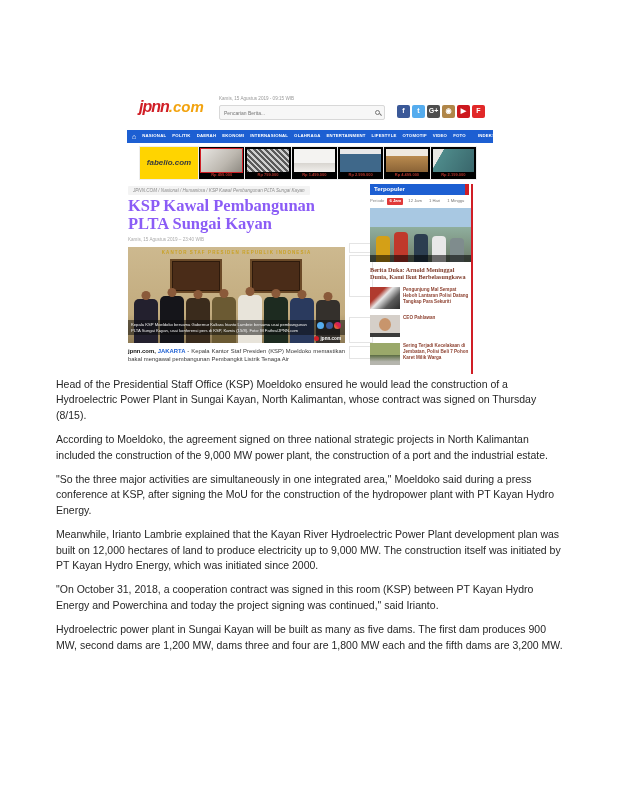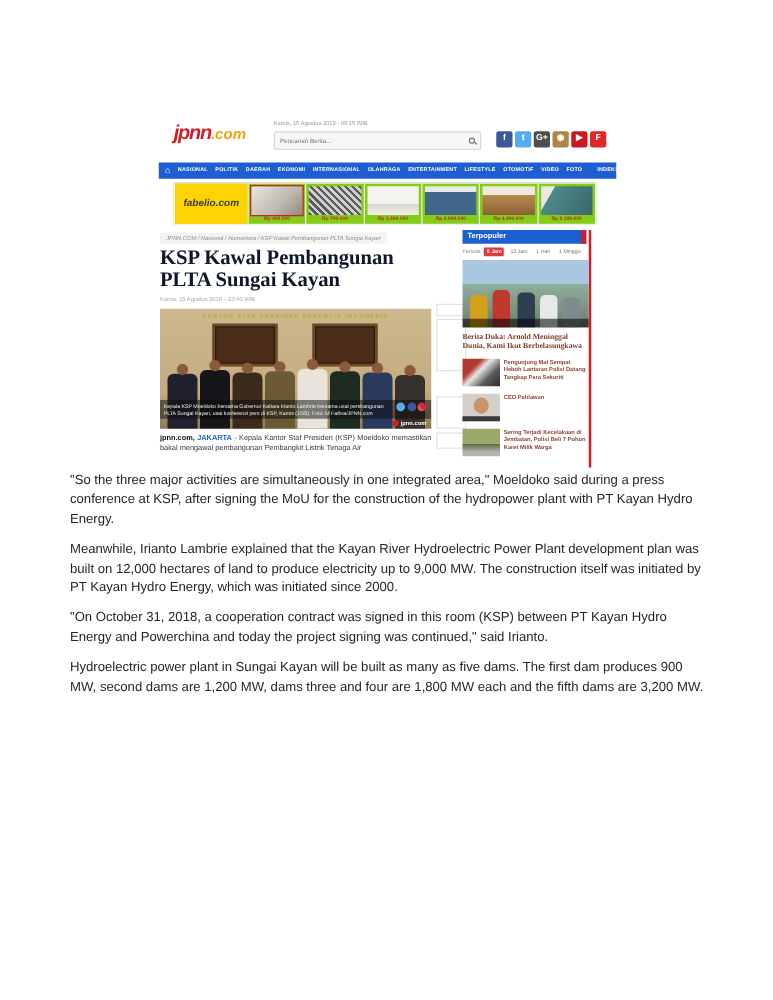--- a/index.html
+++ b/index.html
@@ -13,21 +13,21 @@
   .doc-body { position:absolute; top:377px; left:56px; width:507px; }
   .doc-body p { font-size:10.5px; line-height:15.4px; margin:0 0 9px 0; color:#262626; }
 
   
   .shot { position:absolute; left:127px; top:93px; width:366px; height:281px; background:#fff; font-family:"Liberation Sans", sans-serif; }
   .shot * { line-height:1.15; }
 
   
   .logo { position:absolute; left:12px; top:5px; font-weight:bold; font-style:italic; }
   .logo .jp { color:#d01e26; font-size:16px; letter-spacing:-1px; }
-  .logo .com { color:#f2a30f; font-size:12px; }
+  .logo .com { color:#f2a30f; font-size:15px; }
   .topdate { position:absolute; left:92px; top:3px; font-size:4.6px; color:#999; }
   .searchbox { position:absolute; left:92px; top:12px; width:166px; height:15px; background:#f7f7f7;
     border:1px solid #d8d8d8; border-radius:2px; display:flex; align-items:center; padding:0 4px; }
   .searchbox input { border:0; background:transparent; outline:none; flex:1; font-size:5px; color:#777; font-family:"Liberation Sans",sans-serif; }
   .mag { width:5px; height:5px; border:1px solid #777; border-radius:50%; position:relative; flex:none; }
   .mag::after { content:""; position:absolute; width:3px; height:1px; background:#777; transform:rotate(45deg); right:-3px; bottom:-1px; }
   .socials { position:absolute; left:270px; top:12px; display:flex; gap:2px; }
   .sic { width:13px; height:13px; border-radius:2px; color:#fff; font-size:7px; font-weight:bold;
     display:flex; align-items:center; justify-content:center; }
   .s-fb{background:#3b5998;} .s-tw{background:#55acee;} .s-gp{background:#4e4e4e;}
@@ -35,42 +35,42 @@
 
   
   .nav { position:absolute; left:0; top:37px; width:366px; height:13px; background:#1d5fd2;
     display:flex; align-items:center; padding:0 5px; gap:6px; }
   .nav .itm { color:#fff; font-size:4.3px; font-weight:bold; letter-spacing:.2px; white-space:nowrap; }
   .home { color:#fff; font-size:7px; line-height:7px; }
   .nav .spacer { flex:1; }
   .burger { width:8px; height:6px; background:repeating-linear-gradient(#fff 0 1.4px, transparent 1.4px 2.6px); }
 
   
-  .adbar { position:absolute; left:12px; top:53px; width:338px; height:34px; background:#84cc16;
+  .adbar { position:absolute; left:12px; top:53px; width:338px; height:34px; background:#000000;
     border:1px solid #eee; display:flex; }
   .fab { width:58px; height:100%; background:#ffd400; display:flex; align-items:center; justify-content:center;
     font-size:8px; font-weight:bold; font-style:italic; color:#3a3a3a; }
   .prod { flex:1; border-left:1px solid #eee; display:flex; flex-direction:column; }
   .prod .img { flex:1; margin:2px 2px 0 2px; }
   .prod.sel .img { outline:1px solid #d01e26; }
   .prod .price { font-size:4px; color:#b3332a; font-weight:bold; text-align:center; padding:1px 0; }
   .pi1{background:linear-gradient(135deg,#e8e6e2,#bdb8b0 60%,#8e8a82);}
   .pi2{background:repeating-linear-gradient(45deg,#5a5a5a 0 2px,#cfcfcf 2px 4px);}
   .pi3{background:linear-gradient(#f4f3f1 60%,#d8d5d0 61%,#f1efec);}
   .pi4{background:linear-gradient(#e9e9e9 20%,#3f688a 21%);}
   .pi5{background:linear-gradient(#efe9df 30%,#b98a4e 31%,#8a6336);}
   .pi6{background:linear-gradient(120deg,#e8e8e4 20%,#4e8a8a 21%,#39666b);}
 
   
   .crumb { position:absolute; left:1px; top:93px; background:#f3f3f3; color:#8c8c8c;
     font-size:4.6px; font-style:italic; padding:2px 5px; border-radius:1px; white-space:nowrap; }
 
   
   .article { position:absolute; left:1px; top:104px; width:217px; }
-  .article h2 { font-family:"Liberation Serif", serif; font-size:16.5px; line-height:18px; font-weight:600; color:#0f172a; }
+  .article h2 { font-family:"Liberation Serif", serif; font-size:16.5px; line-height:18px; font-weight:600; color:#8b5cf6; }
   .adate { font-size:4.6px; color:#aaa; margin-top:4px; }
   .photo { position:relative; margin-top:5px; width:217px; height:96px; overflow:hidden;
     background:linear-gradient(#cdb98f, #c2ab7e 70%, #8d7a55); }
   .walltext { position:absolute; top:3px; left:0; width:100%; text-align:center;
     font-size:4.5px; font-weight:bold; color:#c9a227; letter-spacing:1.1px; white-space:nowrap; }
   .panel { position:absolute; top:12px; width:52px; height:34px; background:#4a2c18;
     border:2px solid #6b4a28; box-shadow:inset 0 0 0 1px #2e1a0c; }
   .pL{left:42px;} .pR{left:122px;}
   .people { position:absolute; bottom:0; left:0; width:100%; height:58px; display:flex; align-items:flex-end; justify-content:center; gap:2px; }
   .person { position:relative; width:24px; border-radius:5px 5px 0 0; }
@@ -266,19 +266,21 @@
         <div class="t">CEO Pahlawan</div>
       </div>
       <div class="sb-item">
         <div class="thumb th3"></div>
         <div class="t">Sering Terjadi Kecelakaan di Jembatan, Polisi Beli 7 Pohon Karet Milik Warga</div>
       </div>
     </div>
   </div>
 
   <div class="doc-body">
+    <p>Head of the Presidential Staff Office (KSP) Moeldoko ensured he would lead the construction of a Hydroelectric Power Plant in Sungai Kayan, North Kalimantan, whose contract was signed on Thursday (8/15).</p>
+    <p>According to Moeldoko, the agreement signed on three national strategic projects in North Kalimantan included the construction of the 9,000 MW power plant, the construction of a port and the industrial estate.</p>
     <p>"So the three major activities are simultaneously in one integrated area," Moeldoko said during a press conference at KSP, after signing the MoU for the construction of the hydropower plant with PT Kayan Hydro Energy.</p>
     <p>Meanwhile, Irianto Lambrie explained that the Kayan River Hydroelectric Power Plant development plan was built on 12,000 hectares of land to produce electricity up to 9,000 MW. The construction itself was initiated by PT Kayan Hydro Energy, which was initiated since 2000.</p>
     <p>"On October 31, 2018, a cooperation contract was signed in this room (KSP) between PT Kayan Hydro Energy and Powerchina and today the project signing was continued," said Irianto.</p>
     <p>Hydroelectric power plant in Sungai Kayan will be built as many as five dams. The first dam produces 900 MW, second dams are 1,200 MW, dams three and four are 1,800 MW each and the fifth dams are 3,200 MW.</p>
   </div>
 
 </div>
 
 </body></html>

